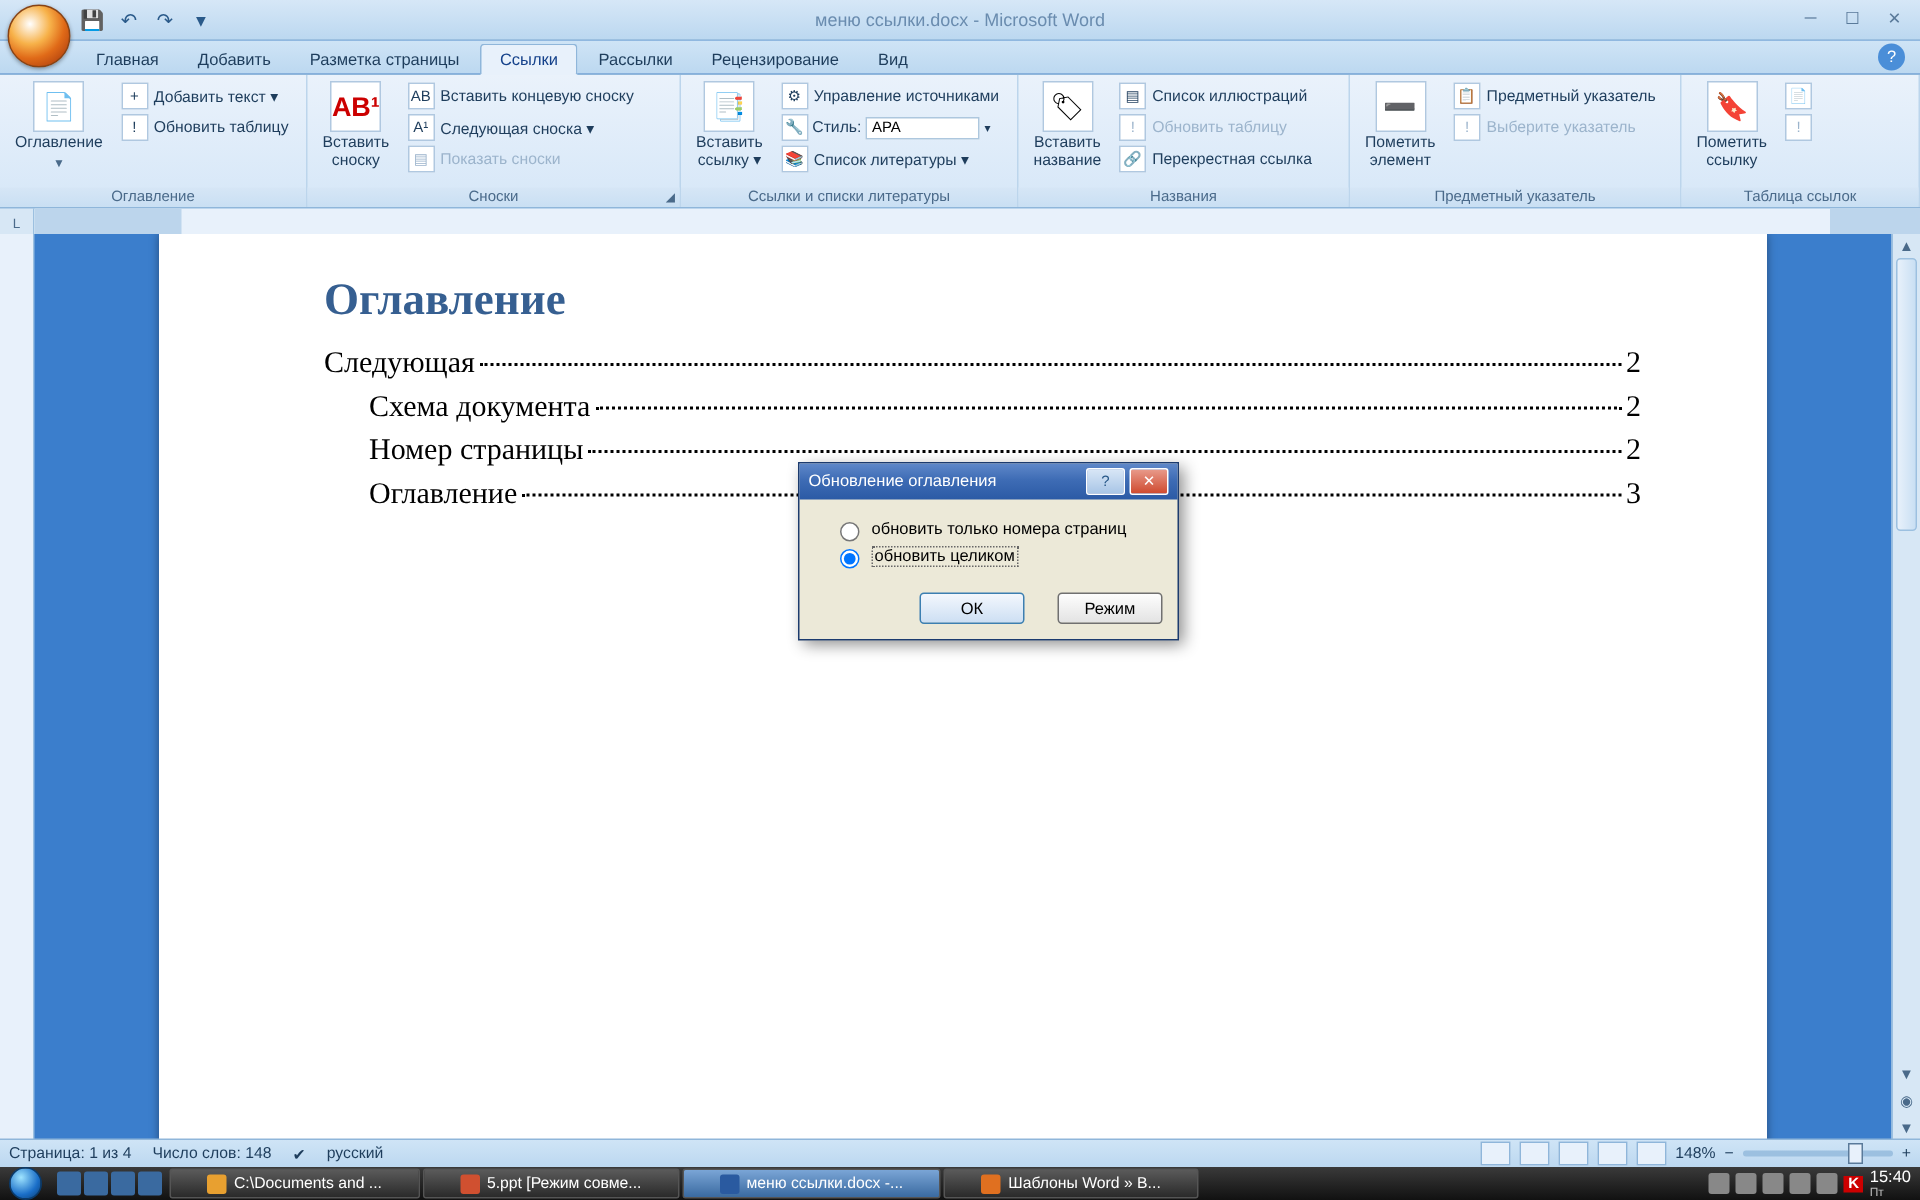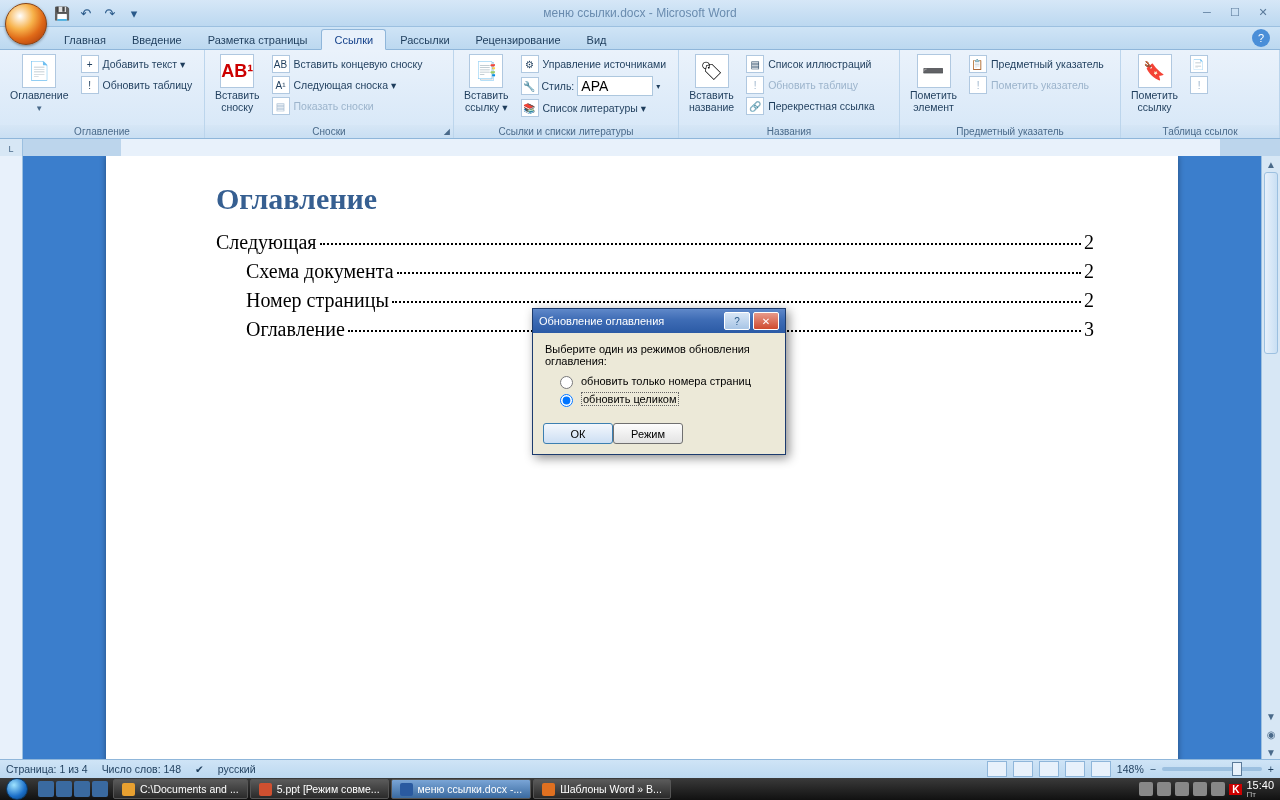--- a/index.html
+++ b/index.html
@@ -23,21 +23,21 @@
 .rgroup-label{text-align:center;font-size:10px;color:#4a6a8a;padding:1px 0;background:linear-gradient(#d6e6f6,#c9dff3);margin:0 -4px;position:relative}
 .rgroup-label .launcher{position:absolute;right:3px;top:2px;font-size:8px;color:#4a6a8a}
 .big-btn{display:flex;flex-direction:column;align-items:center;padding:2px 6px;text-align:center;gap:2px;min-width:44px}
 .big-btn .ico{width:32px;height:32px;background:#fff;border:1px solid #b0c8e0;display:flex;align-items:center;justify-content:center;font-size:18px}
 .big-btn .lbl{font-size:10.5px;color:#1e3d5c;line-height:1.1}
 .small-btns{display:flex;flex-direction:column;gap:1px;padding-top:2px}
 .small-btn{display:flex;align-items:center;gap:4px;padding:1px 4px;font-size:10.5px;color:#1e3d5c;white-space:nowrap}
 .small-btn .sico{width:16px;height:16px;background:#fff;border:1px solid #b0c8e0;font-size:10px;display:flex;align-items:center;justify-content:center}
 .disabled{color:#9cb4cc}
 .style-field{display:flex;align-items:center;gap:3px}
-.style-field input{border:1px solid #adc7de;font-size:14px;padding:1px 3px;width:68px;background:#fff}
+.style-field input{border:1px solid #adc7de;font-size:10px;padding:1px 3px;width:68px;background:#fff}
 
 .ruler-area{background:#bcd5ec;height:20px;display:flex;border-bottom:1px solid #9cc0e0}
 .vruler-corner{width:22px;background:#d7e7f5;border-right:1px solid #9cc0e0;display:flex;align-items:center;justify-content:center;font-size:9px;color:#4a6a8a}
 .hruler{flex:1;background:#e8f1fb;position:relative;font-size:9px;color:#4a6a8a;overflow:hidden}
 .hruler .dark{position:absolute;top:0;height:100%;background:#bcd5ec}
 
 .doc-area{position:absolute;left:0;right:0;top:156px;bottom:40px;background:#3b7ecc;display:flex}
 .vruler{width:22px;background:#e8f1fb;border-right:1px solid #9cc0e0}
 .doc-scroll{flex:1;background:#3b7ecc;overflow:hidden;position:relative;display:flex;justify-content:center}
 .page{width:1072px;background:#fff;box-shadow:0 0 6px rgba(0,0,0,.4);margin-top:0;padding:26px 84px 26px 110px;box-sizing:border-box;position:relative;height:620px}
@@ -55,36 +55,36 @@
 .dialog-title{height:24px;background:linear-gradient(#5f88c9,#3e6cb5 45%,#2b5aa5);color:#fff;display:flex;align-items:center;padding:0 6px;font-size:11px}
 .dialog-title .dbtns{margin-left:auto;display:flex;gap:3px}
 .dialog-title .dbtns span{width:24px;height:16px;border:1px solid #fff;border-radius:2px;display:flex;align-items:center;justify-content:center;font-size:10px}
 .dialog-title .dbtns .close{background:linear-gradient(#e89a8a,#cf4a2f);color:#fff}
 .dialog-title .dbtns .help{background:linear-gradient(#d8e6f6,#a8c5e6);color:#2a5a8a}
 .dialog-body{padding:10px 12px 10px;color:#000}
 .dialog-body p{margin:0 0 6px}
 .dialog-body label{display:flex;align-items:center;gap:5px;margin:2px 0 2px 10px}
 .dialog-body label span{}
 .dialog-body label.sel span{border:1px dotted #666;padding:0 1px}
-.dialog-buttons{display:flex;gap:0;padding:4px 10px 10px}
+.dialog-buttons{display:flex;justify-content:flex-end;gap:22px;padding:4px 10px 10px}
 .dialog-buttons button{width:70px;height:21px;border:1px solid #707070;border-radius:3px;background:linear-gradient(#fdfdfd,#e3e3e3);font-size:11px}
 .dialog-buttons button.primary{background:linear-gradient(#f3f7fd,#cddff3);border-color:#3c7fb1}
 
 .statusbar{position:absolute;left:0;right:0;bottom:22px;height:18px;background:linear-gradient(#cfe4f6,#bcd8f0);display:flex;align-items:center;font-size:10.5px;color:#1e3d5c;padding:0 6px;gap:14px;border-top:1px solid #8fb6da}
 .statusbar .right{margin-left:auto;display:flex;align-items:center;gap:6px}
 .view-btn{width:18px;height:14px;border:1px solid #8fb6da;background:#e8f1fb}
 .zoom-slider{width:100px;height:4px;background:#9cc0e0;position:relative;border-radius:2px}
 .zoom-slider .zthumb{position:absolute;width:8px;height:12px;background:#e8f1fb;border:1px solid #5a7a9a;top:-5px;left:70px}
 
 .taskbar{position:absolute;left:0;right:0;bottom:0;height:22px;background:linear-gradient(#3a3a3a,#111);display:flex;align-items:center;color:#fff;font-size:10.5px}
 .start-orb{width:34px;height:22px;display:flex;align-items:center;justify-content:center}
 .start-orb .orb{width:20px;height:20px;border-radius:50%;background:radial-gradient(circle at 35% 30%,#9fe4ff,#1a6ec8 60%,#0a3a6a);border:1px solid #0a3a6a}
 .ql{display:flex;gap:2px;padding:0 4px}
 .ql span{width:16px;height:16px;background:#3a6aa0;border-radius:2px}
-.task-btn{height:18px;padding:0 8px;margin:0 1px;background:linear-gradient(#5a5a5a,#2a2a2a);border:1px solid #555;border-radius:2px;display:flex;align-items:center;gap:5px;max-width:150px;overflow:hidden;white-space:nowrap}
+.task-btn{height:18px;padding:0 24px;margin:0 1px;background:linear-gradient(#5a5a5a,#2a2a2a);border:1px solid #555;border-radius:2px;display:flex;align-items:center;gap:5px;max-width:150px;overflow:hidden;white-space:nowrap}
 .task-btn.active{background:linear-gradient(#7aa5d6,#3a6aa0)}
 .task-btn .tico{width:13px;height:13px;background:#e8a030;border-radius:2px}
 .tray{margin-left:auto;display:flex;align-items:center;gap:4px;padding-right:6px}
 .tray .clock{font-size:11px;line-height:1;text-align:left}
 .tray .clock .t{color:#fff}
 .tray .clock .d{font-size:8px;color:#bbb}
 .tray-ico{width:14px;height:14px;background:#888;border-radius:2px}
 .kasp{background:#c00;color:#fff;padding:0 3px;font-weight:bold;font-size:10px}
 </style>
 </head>
@@ -101,21 +101,21 @@
   <div class="title-text">меню ссылки.docx - Microsoft Word</div>
   <div class="win-controls">
     <span>─</span>
     <span>☐</span>
     <span>✕</span>
   </div>
 </div>
 
 <div class="tabs-row">
   <div class="tab">Главная</div>
-  <div class="tab">Введение</div>
+  <div class="tab">Добавить</div>
   <div class="tab">Разметка страницы</div>
   <div class="tab active">Ссылки</div>
   <div class="tab">Рассылки</div>
   <div class="tab">Рецензирование</div>
   <div class="tab">Вид</div>
   <div class="help-btn">?</div>
 </div>
 
 <div class="ribbon">
 
@@ -224,21 +224,21 @@
         <div class="lbl" style="white-space:pre-line">Пометить
 элемент</div>
       </div>
       <div class="small-btns">
         <div class="small-btn">
             <span class="sico">📋</span>
             <span>Предметный указатель</span>
           </div>
         <div class="small-btn disabled">
             <span class="sico">!</span>
-            <span>Пометить указатель</span>
+            <span>Выберите указатель</span>
           </div>
       </div>
     </div>
     <div class="rgroup-label">Предметный указатель</div>
   </div>
 
   <div class="rgroup" style="flex:1">
     <div class="rgroup-body">
       <div class="big-btn">
         <div class="ico">🔖</div>
@@ -304,21 +304,20 @@
 
 <div class="dialog">
   <div class="dialog-title">
     <span>Обновление оглавления</span>
     <div class="dbtns">
       <span class="help">?</span>
       <span class="close">✕</span>
     </div>
   </div>
   <div class="dialog-body">
-    <p>Выберите один из режимов обновления оглавления:</p>
     <label>
         <input type="radio" name="u" style="">
         <span>обновить только номера страниц</span>
       </label>
     <label class="sel">
         <input type="radio" name="u" checked="" style="">
         <span>обновить целиком</span>
       </label>
   </div>
   <div class="dialog-buttons">

